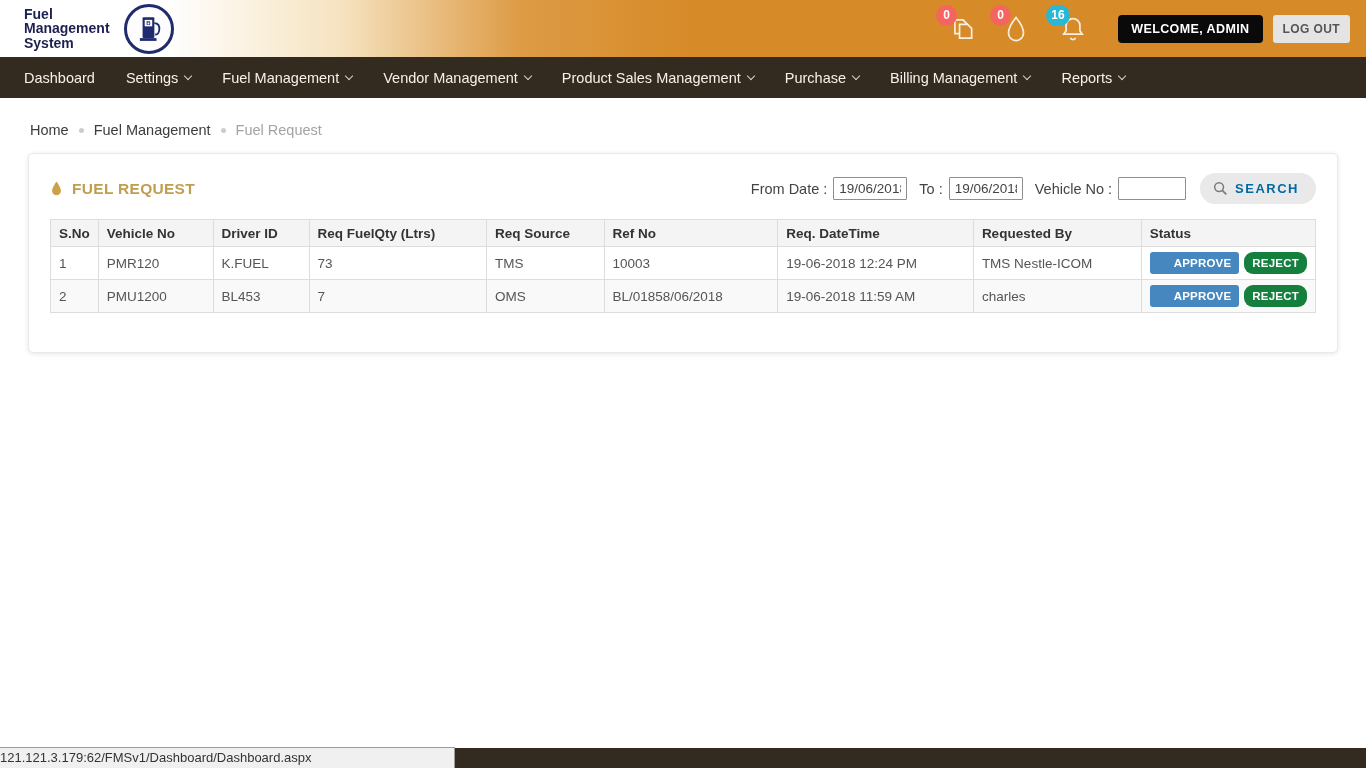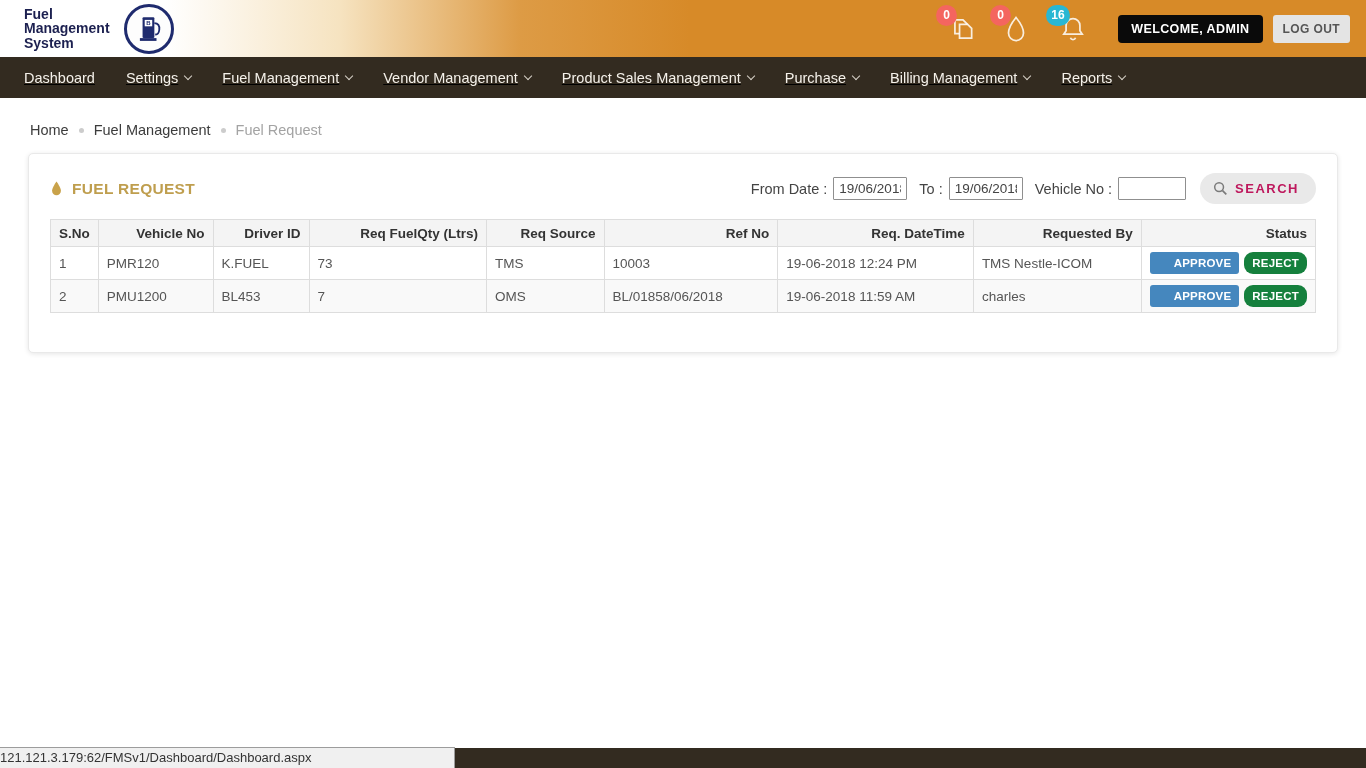--- a/index.html
+++ b/index.html
@@ -33,21 +33,21 @@
   .welcome {
     background:#0a0a0a; color:#fff; font-weight:bold; font-size:12.5px; letter-spacing:.4px;
     padding:7px 13px; border-radius:4px; margin-right:10px;
   }
   .logout {
     background:#e4e4e4; color:#555; font-weight:bold; font-size:12px; letter-spacing:.4px;
     padding:7px 10px; border-radius:3px; border:none; cursor:pointer; font-family:inherit;
   }
 
   
-  .mainnav { height:41px; background:#332b20; display:flex; align-items:center;text-decoration:underline; }
+  .mainnav { height:41px; background:#332b20; display:flex; align-items:center; }
   .mainnav ul { list-style:none; margin:0; padding:0 0 0 24px; display:flex; align-items:center; }
   .mainnav li {
     color:#f5f1ea; font-size:14.5px; margin-right:31px; cursor:pointer;
     display:flex; align-items:center; white-space:nowrap;
   }
   .chev {
     display:inline-block; width:6px; height:6px; margin-left:7px; margin-top:-3px;
     border-right:1.6px solid #d8d2c8; border-bottom:1.6px solid #d8d2c8; transform:rotate(45deg);
   }
 
@@ -68,29 +68,29 @@
   .filters { display:flex; align-items:center; font-size:14.5px; color:#444; }
   .filters label { margin-right:6px; white-space:nowrap; }
   .filters input {
     height:23px; border:1px solid #8f8f8f; border-radius:1px; font-size:13.5px; color:#444;
     padding:1px 5px; font-family:inherit; margin-right:12px;
   }
   .filters input.date { width:74px; }
   .filters input.vehicle { width:68px; margin-right:14px; }
   .search-btn {
     display:flex; align-items:center; background:#e9e9e9; border:none; border-radius:17px;
-    padding:8px 17px 8px 13px; color:#be185d; font-weight:bold; font-size:13px; letter-spacing:1.5px;
+    padding:8px 17px 8px 13px; color:#0369a1; font-weight:bold; font-size:13px; letter-spacing:1.5px;
     cursor:pointer; font-family:inherit;
   }
   .search-btn svg { margin-right:7px; }
 
   
   table.req { border-collapse:collapse; margin:15px 21px 0 21px; table-layout:fixed; }
   table.req th, table.req td { border:1px solid #ddd; padding:5px 8px; text-align:left; overflow:hidden; white-space:nowrap; }
-  table.req th { background:#f4f4f4; color:#333; font-size:13.5px; font-weight:bold; height:27px;text-align:right; }
+  table.req th { background:#f4f4f4; color:#333; font-size:13.5px; font-weight:bold; height:27px; }
   table.req td { color:#555; font-size:13.5px; height:31px; background:#fff; }
   table.req tr.alt td { background:#f9f9f9; }
   td.c { text-align:center; }
   .btn-approve, .btn-reject {
     border:none; border-radius:3px; color:#fff; font-weight:bold; font-size:11.5px;
     letter-spacing:.2px; padding:5px 8px; cursor:pointer; font-family:inherit;
   }
   .btn-approve { background:#4587be; margin-right:5px;padding-left:24px; }
   .btn-reject  { background:#15803d;border-radius:9px; }
 

